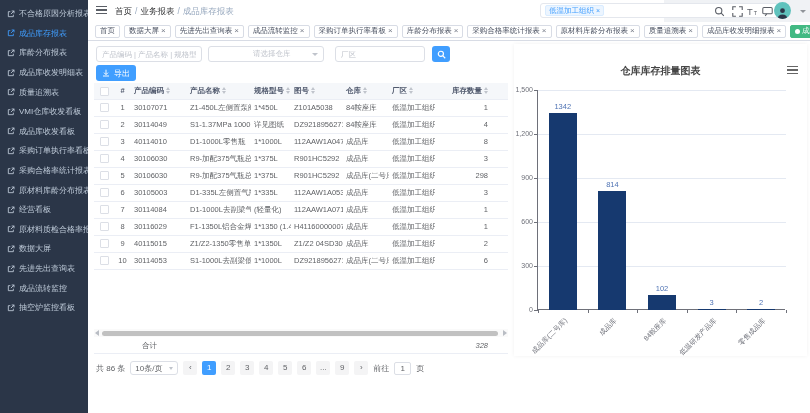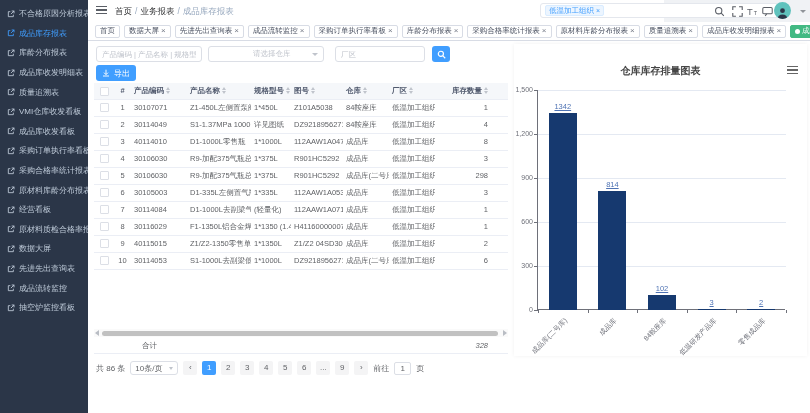--- a/index.html
+++ b/index.html
@@ -79,21 +79,21 @@
   #chart-card{position:absolute;left:426px;top:3px;width:293px;height:312px;background:#fff;box-shadow:0 0 4px rgba(0,0,0,.06);}
   #chart-title{position:absolute;left:0;top:20px;width:100%;text-align:center;font-size:10px;font-weight:bold;color:#464646;}
   #chart-menu{position:absolute;right:9px;top:22px;width:11px;height:9px;cursor:pointer;}
   #chart-menu i{display:block;height:1.4px;background:#666;margin-bottom:2px;}
   #chart-plot{position:absolute;left:23px;top:46px;width:248px;height:220px;border-left:1px solid #6e7079;border-bottom:1px solid #6e7079;}
   .gline{position:absolute;left:0;width:248px;height:1px;background:#e4e9f2;}
   .ytick{position:absolute;width:22px;text-align:right;font-size:7px;color:#6e7079;}
   .ymark{position:absolute;left:-4px;width:4px;height:1px;background:#6e7079;}
   .xmark{position:absolute;width:1px;height:3px;background:#6e7079;}
   .bar{position:absolute;width:28px;}
-  .vlab{position:absolute;text-align:center;font-size:7.5px;text-decoration:underline;}
+  .vlab{position:absolute;text-align:center;font-size:7.5px;}
   .xl-anchor{position:absolute;width:0;height:0;}
   .xl-anchor span{position:absolute;right:0;top:0;white-space:nowrap;font-size:7px;color:#6e7079;transform:rotate(-45deg);transform-origin:100% 0;}
 </style>
 </head>
 <body>
 
 <div id="sidebar">
   <div id="side-list">
       <div class="side-item">
         <span class="s-ic">

